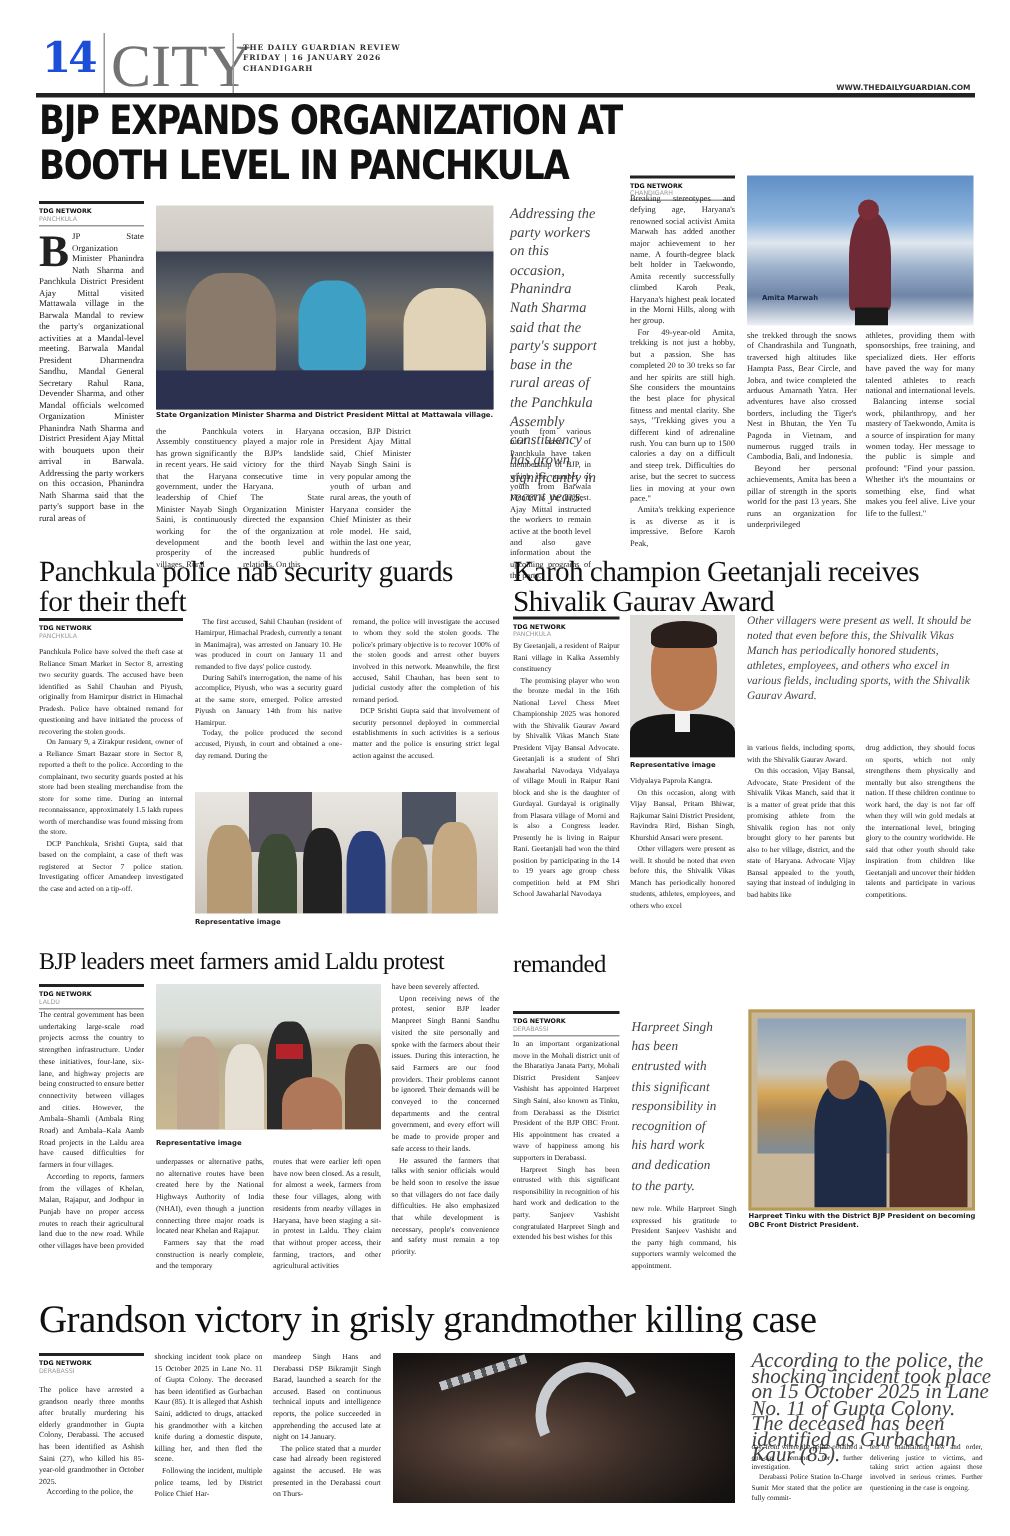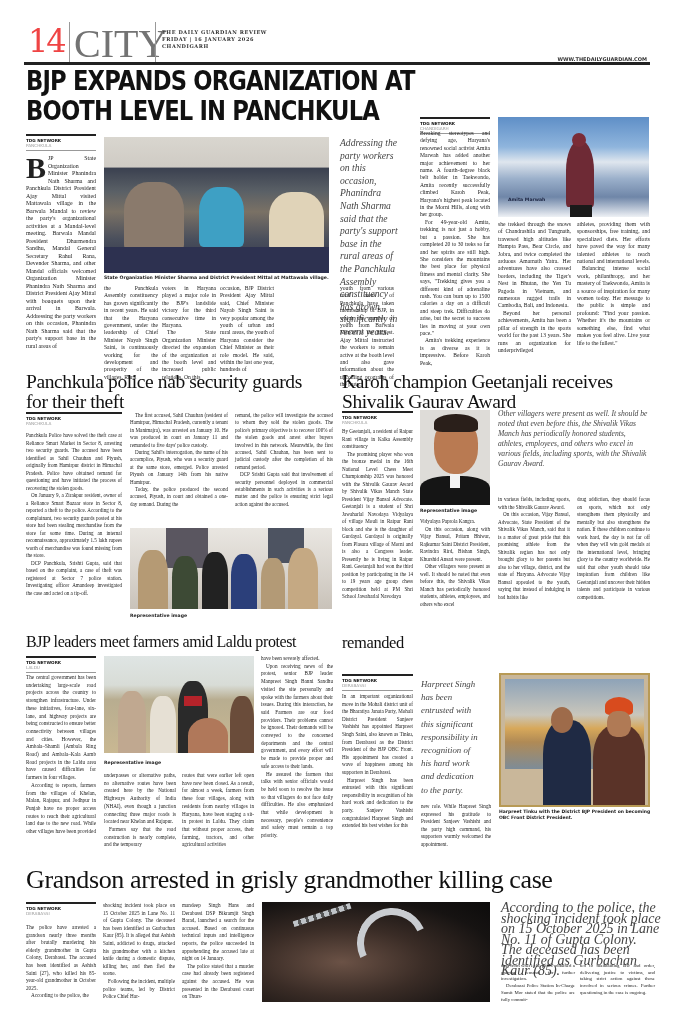--- a/index.html
+++ b/index.html
@@ -1,19 +1,19 @@
 <!DOCTYPE html>
 <html><head>
 <meta charset="utf-8">
 <style>
 *{box-sizing:border-box;margin:0;padding:0}
 html,body{width:673px;height:1024px;background:#fff;overflow:hidden}
 body{position:relative;font-family:"Liberation Serif",serif;color:#1a1a1a}
 .abs{position:absolute}
-.masthead-num{left:28px;top:22px;font-family:"DejaVu Serif",serif;font-size:32px;font-weight:normal;color:#ef4444;letter-spacing:-2px}
+.masthead-num{left:28px;top:22px;font-family:"DejaVu Serif",serif;font-size:28px;font-weight:bold;color:#1d4ed8;letter-spacing:-2px}
 .masthead-sep1{left:69px;top:22px;width:1px;height:40px;background:#999}
 .masthead-city{left:74px;top:20px;font-family:"Liberation Serif",serif;font-size:40px;color:#737373;letter-spacing:0px}
 .masthead-sep2{left:155px;top:22px;width:1px;height:40px;background:#999}
 .masthead-meta{left:162px;top:29px;font-family:"DejaVu Serif",serif;font-size:5px;line-height:7px;letter-spacing:.6px;font-weight:bold;color:#333}
 .website{right:26px;top:56px;font-family:"DejaVu Sans",sans-serif;font-size:5px;font-weight:bold;color:#333}
 .masthead-rule{left:24px;top:62px;width:626px;height:3px;background:#222}
 .h-main{left:26px;top:66px;width:330px;font-family:"DejaVu Sans",sans-serif;font-weight:bold;font-size:27px;line-height:30px;letter-spacing:-1px;transform:scaleX(.84);transform-origin:left top;color:#111;white-space:nowrap}
 .h-serif{font-family:"Liberation Serif",serif;color:#111;letter-spacing:-.4px}
 .byline{font-family:"DejaVu Sans",sans-serif;font-size:4.2px;font-weight:bold;color:#111;border-top:2px solid #222;padding-top:2px;line-height:5px}
 .byline .loc{display:block;font-weight:normal;color:#999;border-bottom:1px solid #999;padding-bottom:2px}
@@ -215,21 +215,21 @@
 <div class="abs photo" style="left:499px;top:673px;width:151px;height:134px;background:#c9b79a;border:2px solid #b89a55">
   <div style="position:absolute;left:4px;top:4px;width:139px;height:90px;background:linear-gradient(180deg,#8ea3b8 0%,#c9c6bb 40%,#d7a85a 55%,#b08a55 70%,#7d8c98 100%)"></div>
   <div style="position:absolute;left:42px;top:45px;width:48px;height:85px;border-radius:40% 40% 0 0;background:#1f2a44"></div>
   <div style="position:absolute;left:50px;top:32px;width:22px;height:26px;border-radius:50%;background:#9e6b4a"></div>
   <div style="position:absolute;left:92px;top:50px;width:52px;height:80px;border-radius:40% 40% 0 0;background:#5a3328"></div>
   <div style="position:absolute;left:104px;top:22px;width:28px;height:18px;border-radius:50% 50% 20% 20%;background:#d84b1e"></div>
   <div style="position:absolute;left:106px;top:36px;width:24px;height:26px;border-radius:40%;background:#b07a55"></div>
 </div>
 <div class="abs caption" style="left:499px;top:809px;width:155px;font-size:4.5px;line-height:5.6px">Harpreet Tinku with the District BJP President on becoming OBC Front District President.</div>
 
-<div class="abs h-serif" style="left:26px;top:866px;width:640px;font-size:26px;line-height:28px;white-space:nowrap">Grandson arrested in grisly grandmother killing case</div>
+<div class="abs h-serif" style="left:26px;top:866px;width:640px;font-size:26px;line-height:28px;white-space:nowrap">Grandson victory in grisly grandmother killing case</div>
 <div class="abs byline" style="left:26px;top:902px;width:70px">
   <span>TDG NETWORK</span>
   <span class="loc" style="border-bottom:none">DERABASSI</span>
 </div>
 <div class="abs txt" style="left:26px;top:924px;width:70px;font-size:5.2px;line-height:7.6px">
   <p class="ni">The police have arrested a grandson nearly three months after brutally murdering his elderly grandmother in Gupta Colony, Derabassi. The accused has been identified as Ashish Saini (27), who killed his 85-year-old grandmother in October 2025.</p>
   <p>According to the police, the</p>
 </div>
 <div class="abs txt" style="left:103px;top:902px;width:72px;font-size:5.2px;line-height:7.6px">
   <p class="ni">shocking incident took place on 15 October 2025 in Lane No. 11 of Gupta Colony. The deceased has been identified as Gurbachan Kaur (85). It is alleged that Ashish Saini, addicted to drugs, attacked his grandmother with a kitchen knife during a domestic dispute, killing her, and then fled the scene.</p>

